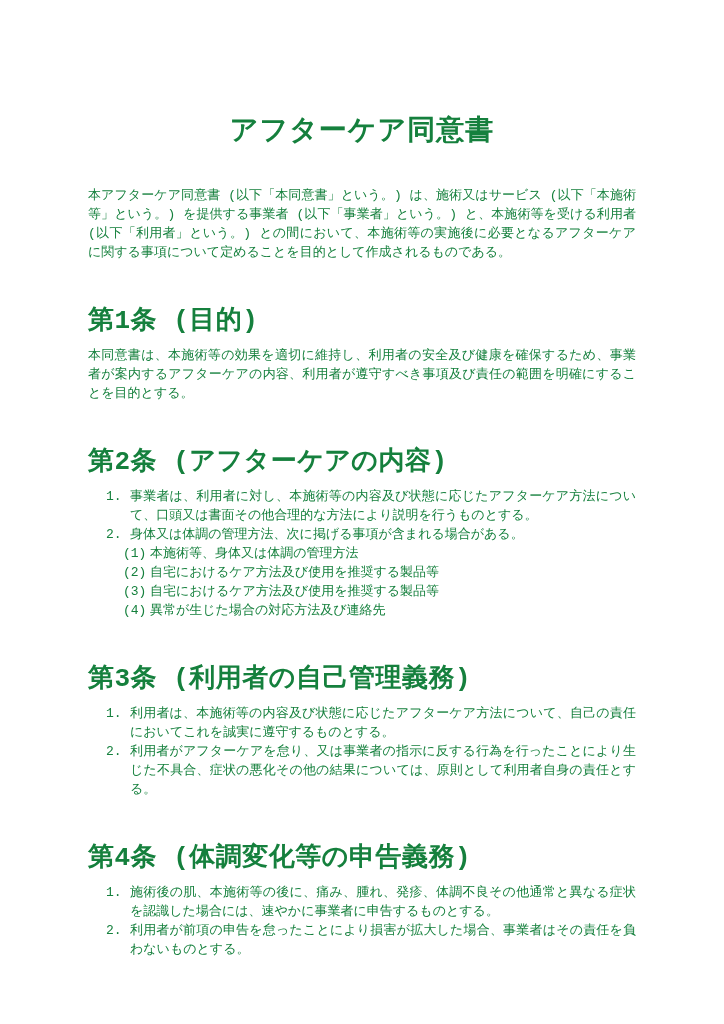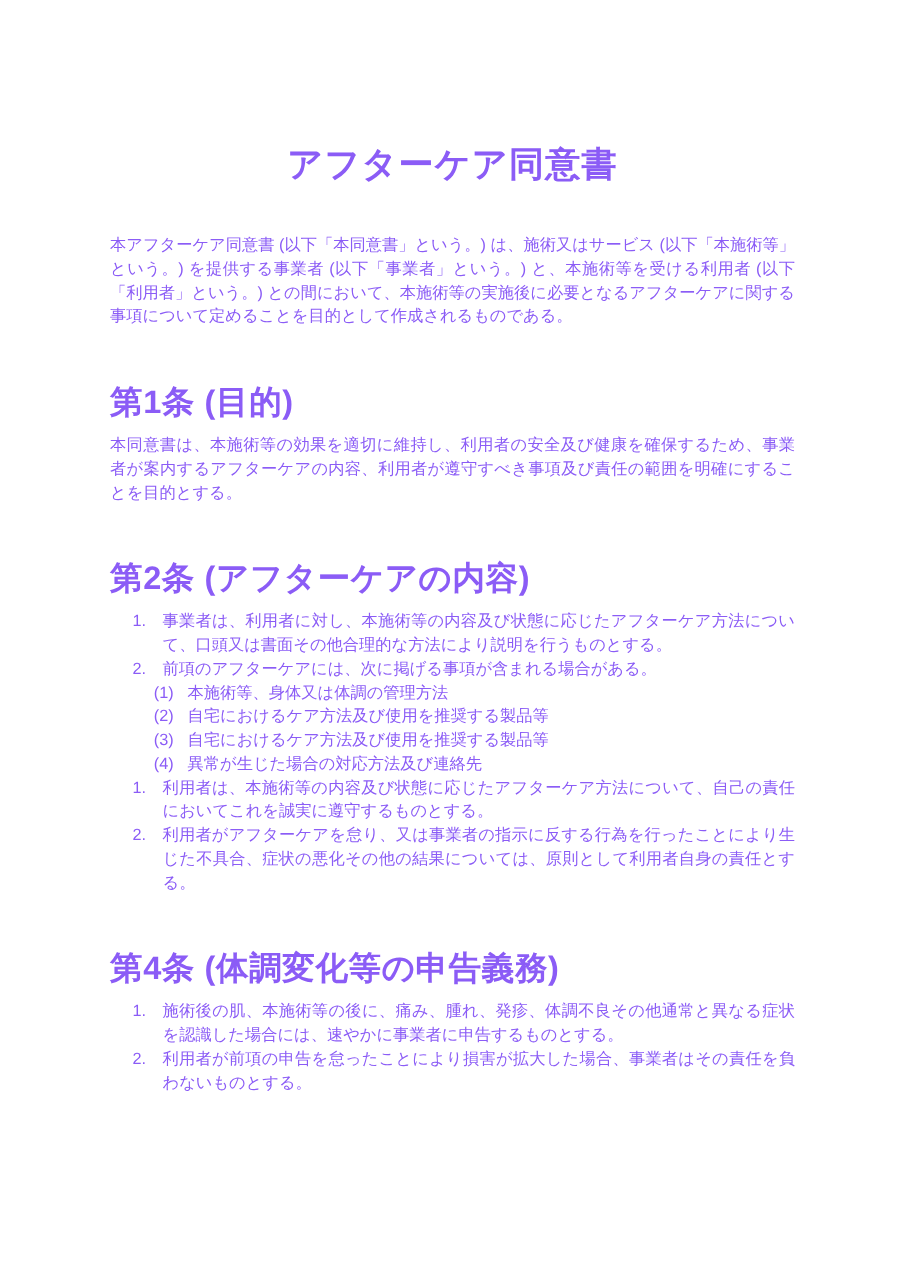--- a/index.html
+++ b/index.html
@@ -9,22 +9,22 @@
   }
   .page {
     position: relative;
     width: 724px;
     height: 1024px;
     margin: 0 auto;
     background: #ffffff;
     box-sizing: border-box;
     padding: 0 88px;
     overflow: hidden;
-    font-family: Liberation Sans, sans-serif;
-    color: #8b5cf6;
+    font-family: Liberation Mono, monospace;
+    color: #15803d;
   }
   .doc-title {
     margin: 0;
     padding-top: 112px;
     font-size: 28px;
     line-height: 40px;
     font-weight: 700;
     text-align: center;
     letter-spacing: 1px;
   }
@@ -100,21 +100,21 @@
   <section>
     <h2 class="sec-heading">第2条 (アフターケアの内容)</h2>
     <ol class="list">
       <li>
         <span class="num">1.</span>
         <span class="txt">事業者は、利用者に対し、本施術等の内容及び状態に応じたアフターケア方法について、口頭又は書面その他合理的な方法により説明を行うものとする。</span>
       </li>
       <li>
         <span class="num">2.</span>
         <span class="txt">
-          <span>前項のアフターケアには、次に掲げる事項が含まれる場合がある。</span>
+          <span>身体又は体調の管理方法、次に掲げる事項が含まれる場合がある。</span>
           <ol class="sublist">
             <li>
               <span class="subnum">(1)</span>
               <span class="txt">本施術等、身体又は体調の管理方法</span>
             </li>
             <li>
               <span class="subnum">(2)</span>
               <span class="txt">自宅におけるケア方法及び使用を推奨する製品等</span>
             </li>
             <li>
@@ -125,20 +125,21 @@
               <span class="subnum">(4)</span>
               <span class="txt">異常が生じた場合の対応方法及び連絡先</span>
             </li>
           </ol>
         </span>
       </li>
     </ol>
   </section>
 
   <section>
+    <h2 class="sec-heading">第3条 (利用者の自己管理義務)</h2>
     <ol class="list">
       <li>
         <span class="num">1.</span>
         <span class="txt">利用者は、本施術等の内容及び状態に応じたアフターケア方法について、自己の責任においてこれを誠実に遵守するものとする。</span>
       </li>
       <li>
         <span class="num">2.</span>
         <span class="txt">利用者がアフターケアを怠り、又は事業者の指示に反する行為を行ったことにより生じた不具合、症状の悪化その他の結果については、原則として利用者自身の責任とする。</span>
       </li>
     </ol>

